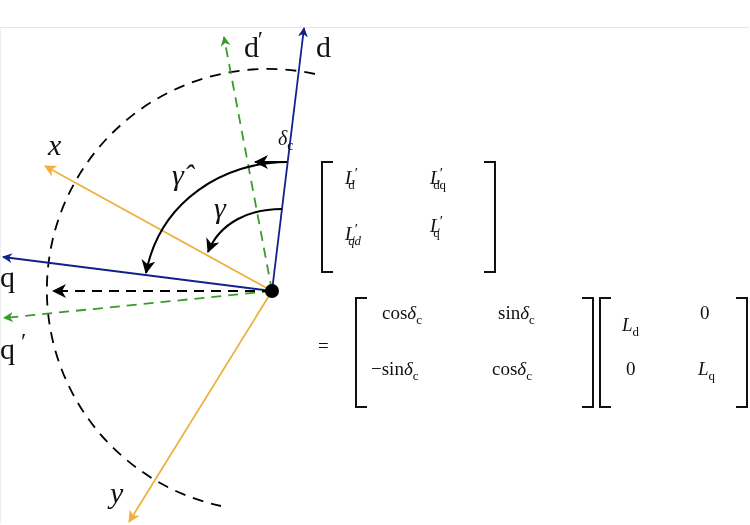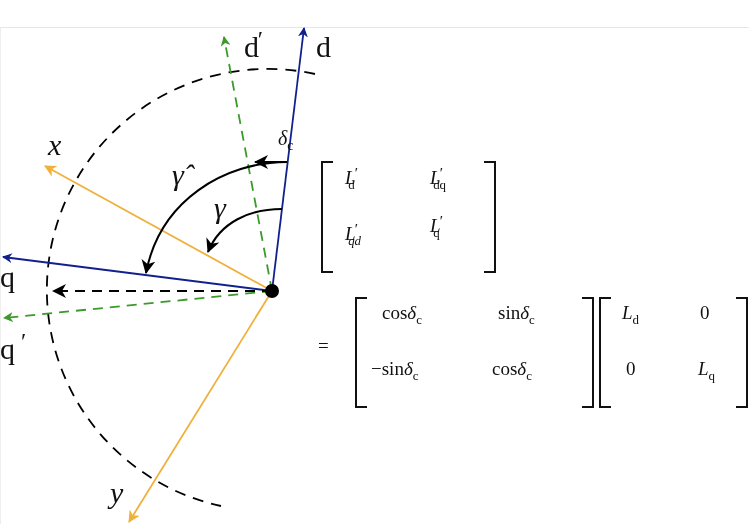--- a/index.html
+++ b/index.html
@@ -85,17 +85,17 @@
   <div class="cell" style="left:345px;top:224px;"><span class="it">L</span><span class="sup">′</span><span class="sub" style="margin-left:-10px;font-style:italic;">qd</span></div>
   <div class="cell" style="left:430px;top:216px;"><span class="it">L</span><span class="sup">′</span><span class="sub" style="margin-left:-10px;">q</span></div>
 
   <div class="cell" style="left:318px;top:336px;"><span>=</span></div>
 
   <div class="cell" style="left:382px;top:303px;"><span>cos</span><span class="it">δ</span><span class="sub">c</span></div>
   <div class="cell" style="left:498px;top:303px;"><span>sin</span><span class="it">δ</span><span class="sub">c</span></div>
   <div class="cell" style="left:371px;top:359px;"><span>−sin</span><span class="it">δ</span><span class="sub">c</span></div>
   <div class="cell" style="left:492px;top:359px;"><span>cos</span><span class="it">δ</span><span class="sub">c</span></div>
 
-  <div class="cell" style="left:622px;top:303px;"><span class="it">L</span><span class="sub">d</span></div>
+  <div class="cell" style="left:622px;top:315px;"><span class="it">L</span><span class="sub">d</span></div>
   <div class="cell" style="left:700px;top:303px;"><span>0</span></div>
   <div class="cell" style="left:626px;top:359px;"><span>0</span></div>
   <div class="cell" style="left:698px;top:359px;font-family:Liberation Serif, serif;"><span class="it">L</span><span class="sub">q</span></div>
 </div>
 
 </body></html>

